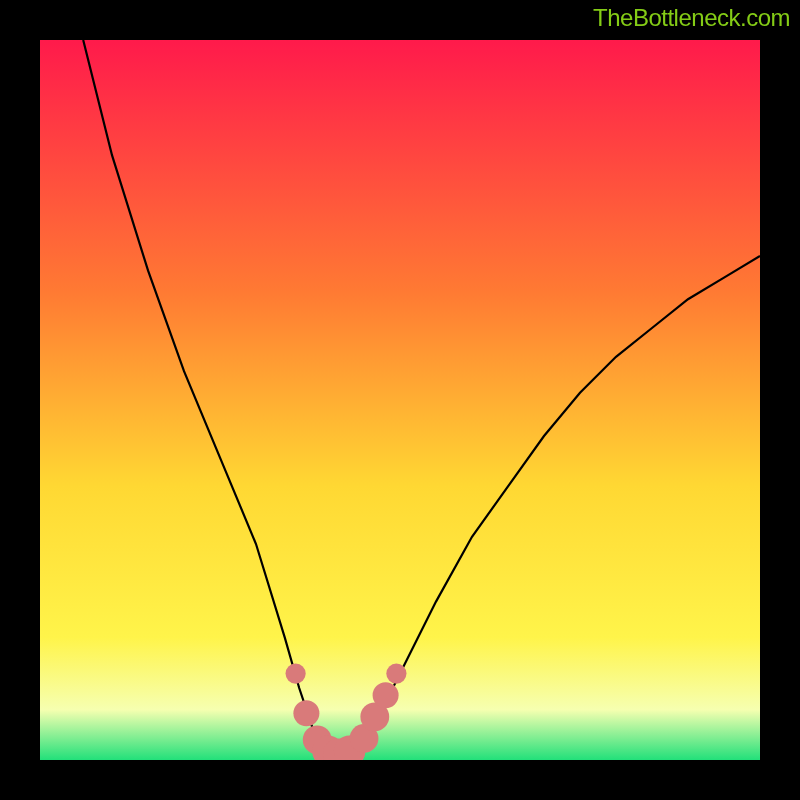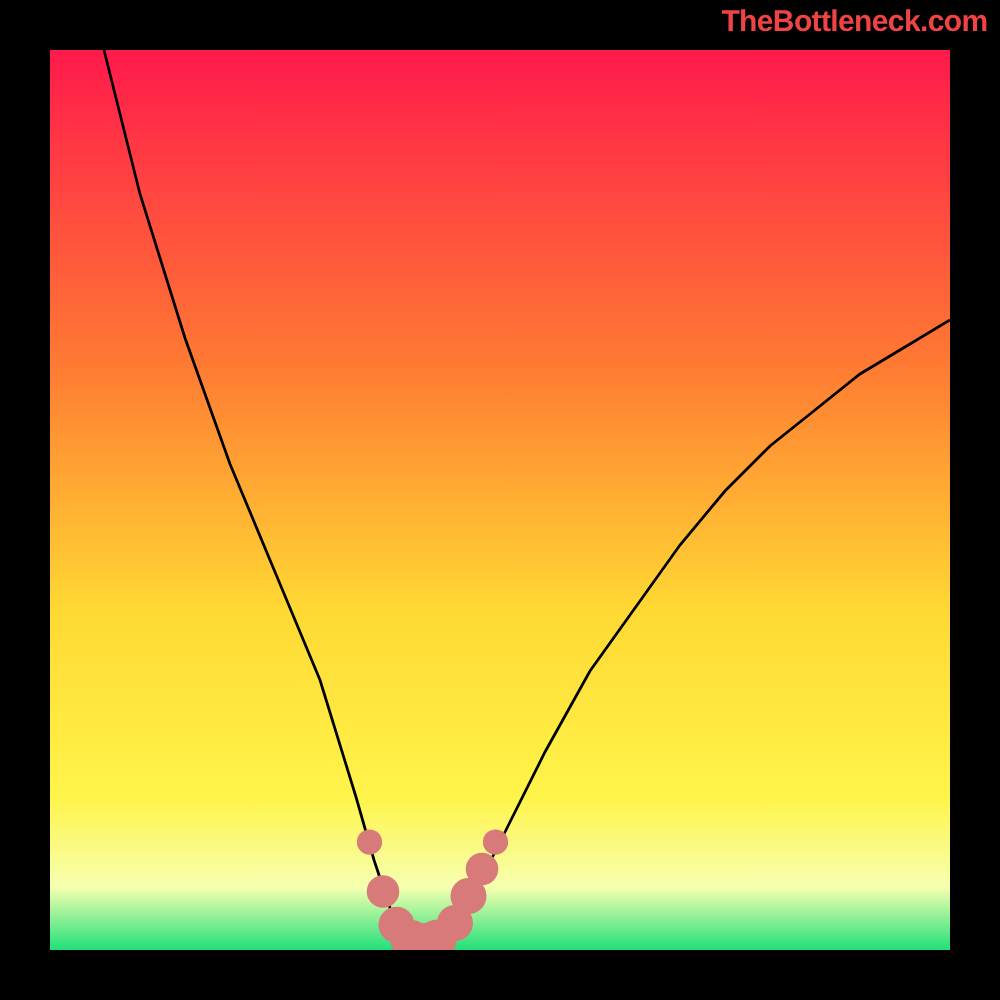--- a/index.html
+++ b/index.html
@@ -14,23 +14,23 @@
   .frame {
     position: relative;
     width: 800px;
     height: 800px;
     background: #000;
   }
   .watermark {
     position: absolute;
     top: 4px;
     right: 10px;
-    color: #ef4444;
+    color: #84cc16;
     font-size: 24px;
-    font-weight: 700;
+    font-weight: 400;
     letter-spacing: -0.5px;
     z-index: 10;
   }
   .plot-area {
     position: absolute;
     left: 40px;
     top: 40px;
     width: 720px;
     height: 720px;
   }

